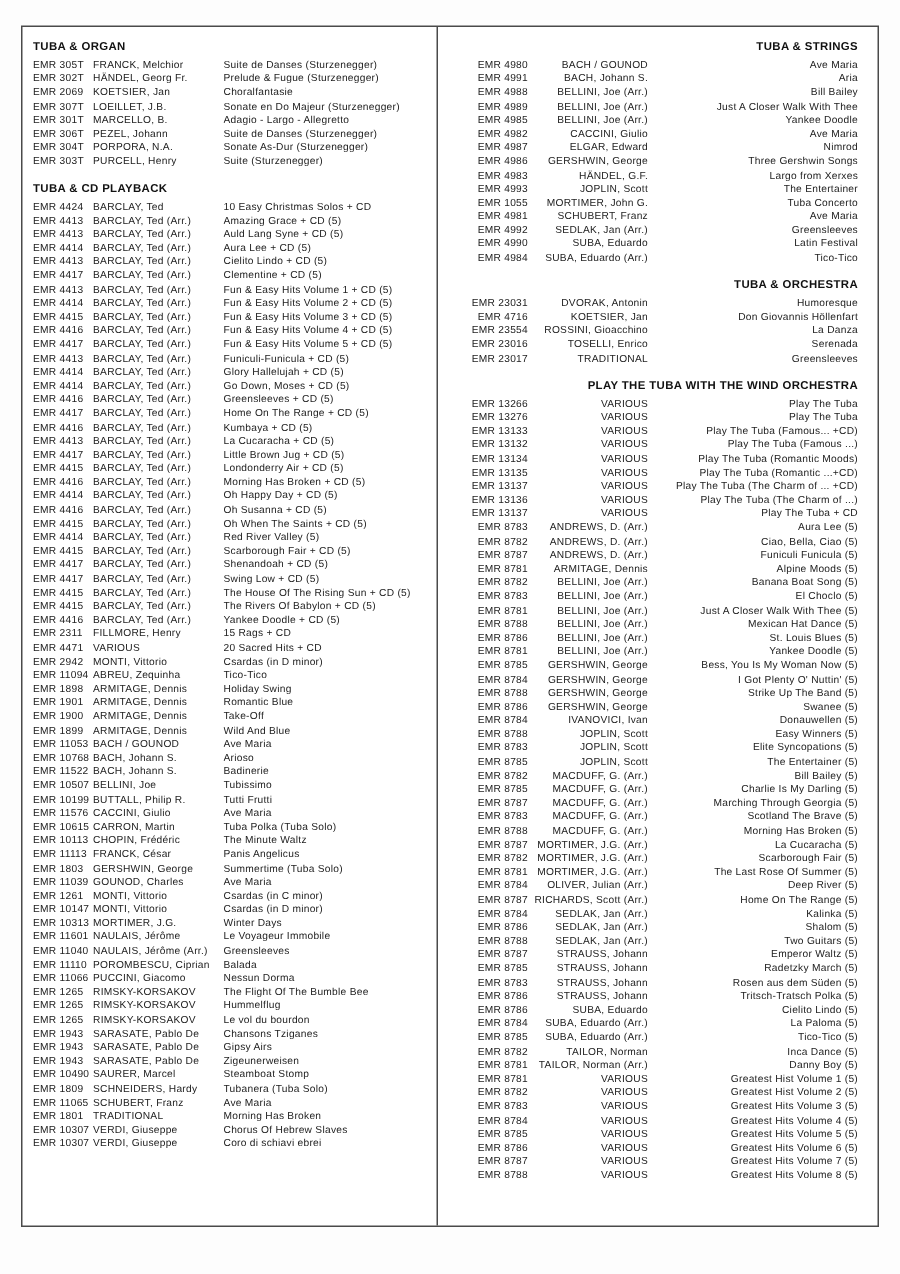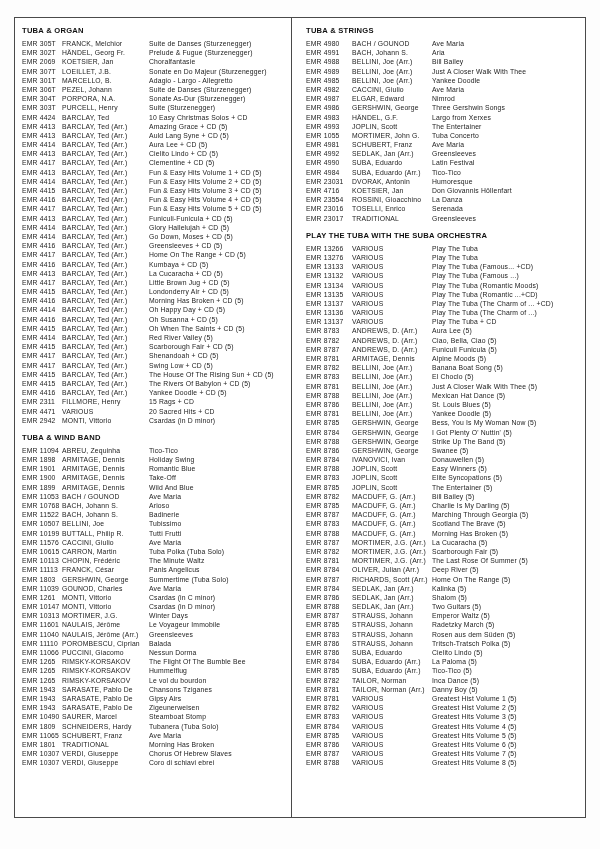--- a/index.html
+++ b/index.html
@@ -31,20 +31,21 @@
     padding: 5px 13px 0 7px;
     overflow: hidden;
   }
   .col-left {
     width: 277px;
     border-right: 1px solid #4a4a4a;
   }
   .col-right {
     flex: 1;
     padding-left: 14px;
+    text-align: right;
   }
   .section-title {
     font-size: 7.6px;
     font-weight: bold;
     letter-spacing: 0.25px;
     color: #111111;
     margin: 8px 0 4px 0;
     white-space: nowrap;
   }
   .section:first-child .section-title {
@@ -109,20 +110,21 @@
             <span class="cell">PORPORA, N.A.</span>
             <span class="cell">Sonate As-Dur (Sturzenegger)</span>
           </div>
           <div class="row">
             <span class="cell">EMR 303T</span>
             <span class="cell">PURCELL, Henry</span>
             <span class="cell">Suite (Sturzenegger)</span>
           </div>
         </div>
         <div class="section">
+          <div class="section-title">TUBA &amp; CD PLAYBACK</div>
           <div class="row">
             <span class="cell">EMR 4424</span>
             <span class="cell">BARCLAY, Ted</span>
             <span class="cell">10 Easy Christmas Solos + CD</span>
           </div>
           <div class="row">
             <span class="cell">EMR 4413</span>
             <span class="cell">BARCLAY, Ted (Arr.)</span>
             <span class="cell">Amazing Grace + CD (5)</span>
           </div>
@@ -283,21 +285,20 @@
           </div>
         </div>
         <div class="section">
           <div class="row">
             <span class="cell">EMR 2942</span>
             <span class="cell">MONTI, Vittorio</span>
             <span class="cell">Csardas (in D minor)</span>
           </div>
         </div>
         <div class="section">
-          <div class="section-title">TUBA &amp; WIND BAND</div>
           <div class="row">
             <span class="cell">EMR 11094</span>
             <span class="cell">ABREU, Zequinha</span>
             <span class="cell">Tico-Tico</span>
           </div>
           <div class="row">
             <span class="cell">EMR 1898</span>
             <span class="cell">ARMITAGE, Dennis</span>
             <span class="cell">Holiday Swing</span>
           </div>
@@ -541,20 +542,21 @@
             <span class="cell">SUBA, Eduardo</span>
             <span class="cell">Latin Festival</span>
           </div>
           <div class="row">
             <span class="cell">EMR 4984</span>
             <span class="cell">SUBA, Eduardo (Arr.)</span>
             <span class="cell">Tico-Tico</span>
           </div>
         </div>
         <div class="section">
+          <div class="section-title">TUBA &amp; ORCHESTRA</div>
           <div class="row">
             <span class="cell">EMR 23031</span>
             <span class="cell">DVORAK, Antonin</span>
             <span class="cell">Humoresque</span>
           </div>
           <div class="row">
             <span class="cell">EMR 4716</span>
             <span class="cell">KOETSIER, Jan</span>
             <span class="cell">Don Giovannis Höllenfart</span>
           </div>
@@ -568,21 +570,21 @@
             <span class="cell">TOSELLI, Enrico</span>
             <span class="cell">Serenada</span>
           </div>
           <div class="row">
             <span class="cell">EMR 23017</span>
             <span class="cell">TRADITIONAL</span>
             <span class="cell">Greensleeves</span>
           </div>
         </div>
         <div class="section">
-          <div class="section-title">PLAY THE TUBA WITH THE SUBA ORCHESTRA</div>
+          <div class="section-title">PLAY THE TUBA WITH THE WIND ORCHESTRA</div>
           <div class="row">
             <span class="cell">EMR 13266</span>
             <span class="cell">VARIOUS</span>
             <span class="cell">Play The Tuba</span>
           </div>
           <div class="row">
             <span class="cell">EMR 13276</span>
             <span class="cell">VARIOUS</span>
             <span class="cell">Play The Tuba</span>
           </div>

